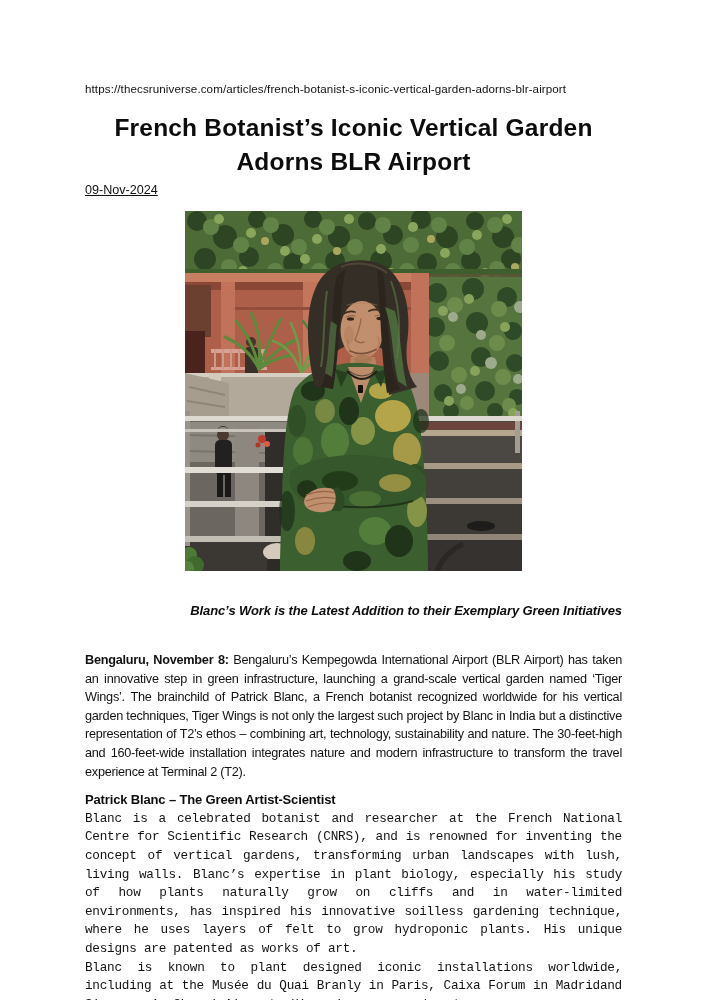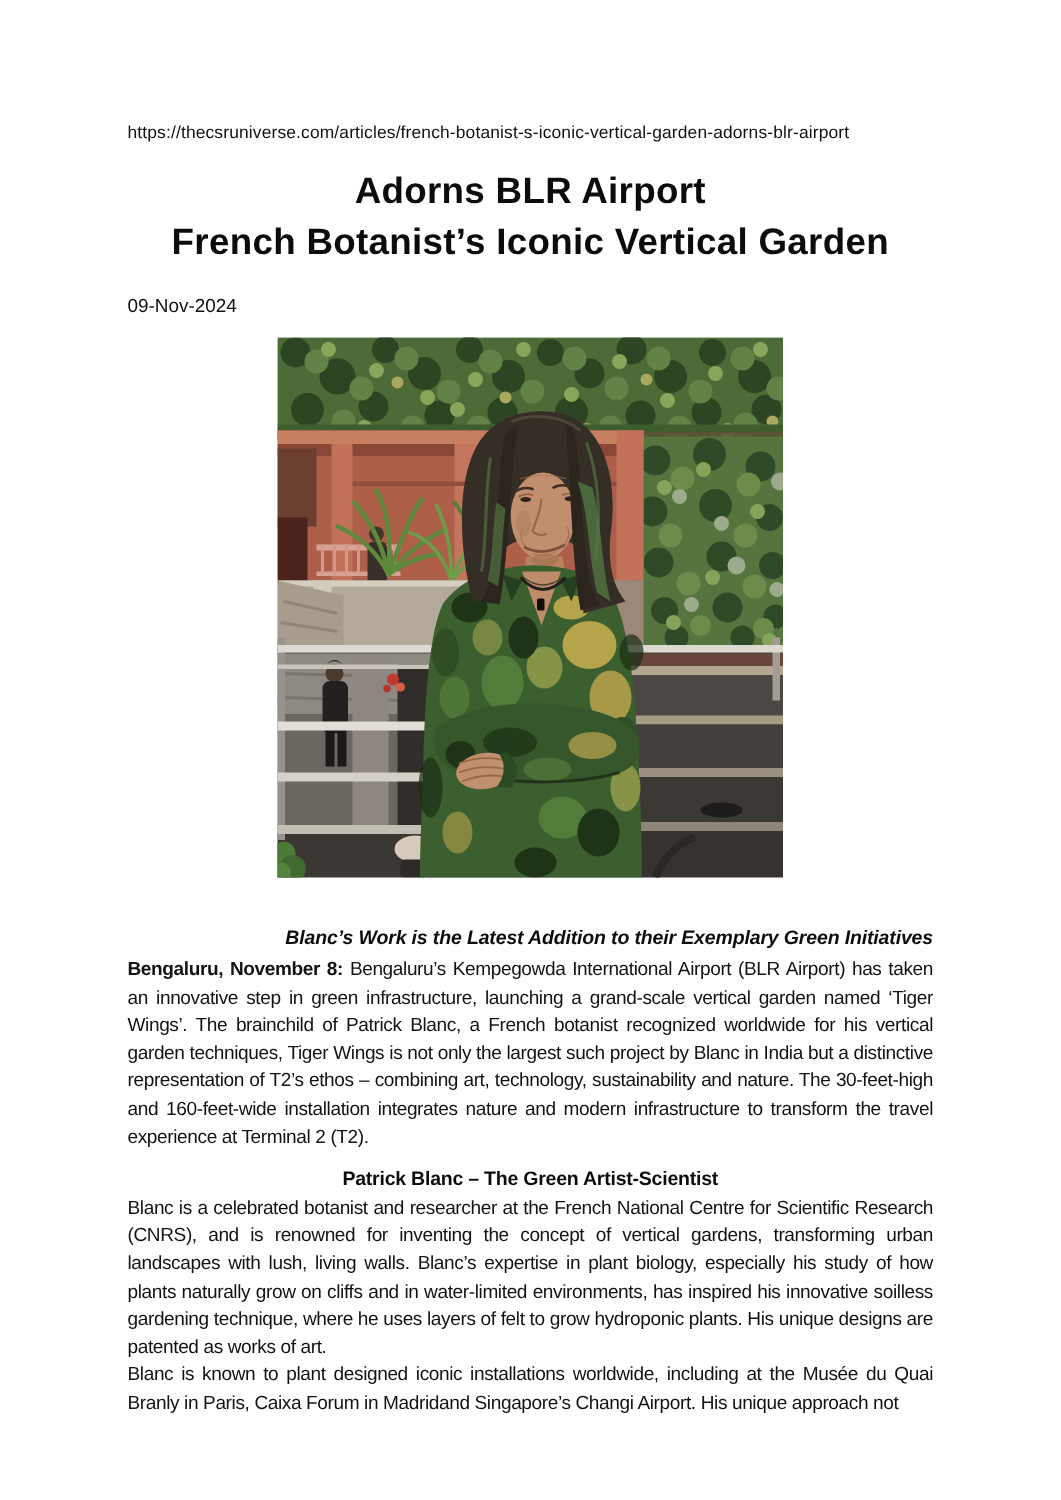--- a/index.html
+++ b/index.html
@@ -9,47 +9,47 @@
     color:#141414;
     -webkit-font-smoothing:antialiased;
   }
   .page{box-sizing:border-box;width:707px;height:1000px;padding:82px 85px 17px 85px;background:#fff;}
   .url{font-size:11.6px;line-height:14px;letter-spacing:.1px;color:#111;}
   .title{
     margin:15px 0 0 0;font-size:24.5px;line-height:34px;font-weight:bold;
     text-align:center;letter-spacing:.2px;color:#0c0c0c;
   }
   .title .tline{display:block;}
-  .date{font-size:12.6px;line-height:16px;margin-top:17px;color:#111;}
+  .date{font-size:12.6px;line-height:16px;margin-top:3px;color:#111;text-decoration:underline;}
   .photo-wrap{margin-top:13px;display:flex;justify-content:center;}
   .photo{width:337px;height:360px;display:block;}
   .standfirst{
     margin:32px 0 0 0;font-size:13px;line-height:16px;
     font-weight:bold;font-style:italic;color:#0e0e0e;letter-spacing:-.1px;text-align:right;
   }
   p.body{
-    margin:4px 0 0 0;font-size:12.7px;line-height:18.6px;
+    margin:32px 0 0 0;font-size:12.7px;line-height:18.6px;
     text-align:justify;color:#131313;letter-spacing:-.25px;
   }
-  p.body.tight{margin-top:0;}
+  p.body.tight{margin-top:0;font-family:Liberation Mono, monospace;}
   .section-heading{
     margin:10px 0 0 0;font-size:13px;line-height:18.6px;
-    font-weight:bold;color:#0e0e0e;letter-spacing:-.15px;text-align:center;
+    font-weight:bold;color:#0e0e0e;letter-spacing:-.15px;
   }
 </style>
 </head>
 <body>
 
 <div class="page">
 
   <div class="url">https://thecsruniverse.com/articles/french-botanist-s-iconic-vertical-garden-adorns-blr-airport</div>
 
   <h1 class="title">
+    <span class="tline">French Botanist’s Iconic Vertical Garden</span>
     <span class="tline">Adorns BLR Airport</span>
-    <span class="tline">French Botanist’s Iconic Vertical Garden</span>
   </h1>
 
   <div class="date">09-Nov-2024</div>
 
   <div class="photo-wrap">
     <svg class="photo" viewBox="0 0 337 360" role="img" aria-label="Patrick Blanc with long green-streaked hair, arms crossed, wearing a green and yellow patterned shirt in front of a vertical garden and terracotta pavilion at BLR Airport">
 
       <rect width="337" height="360" fill="#8f897d"></rect>
 
       <g>

